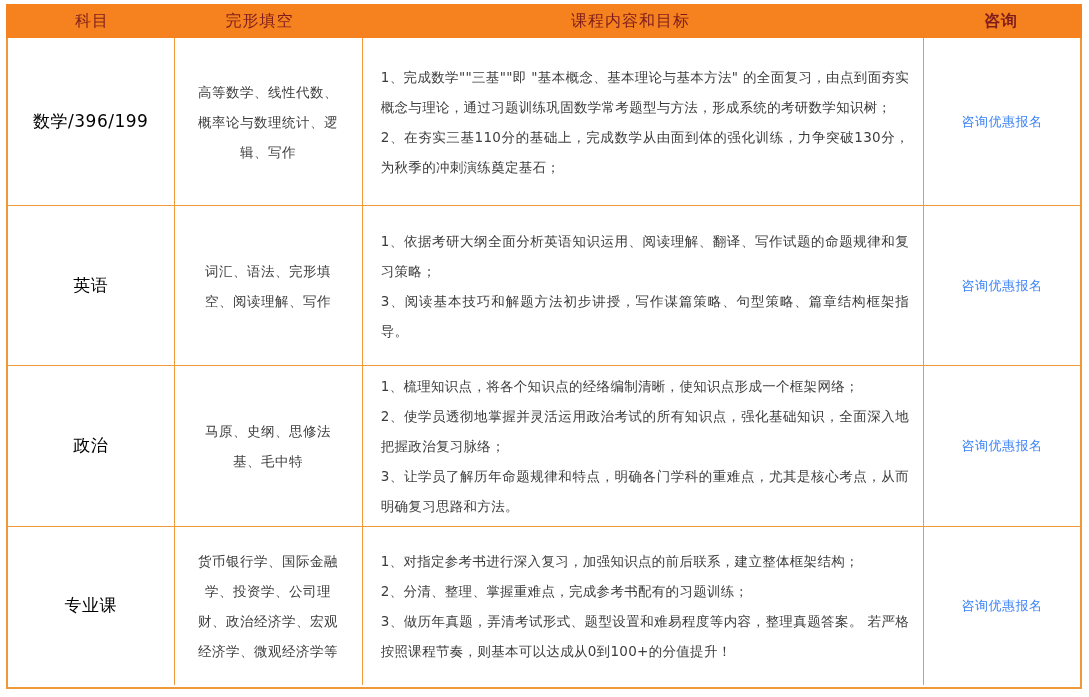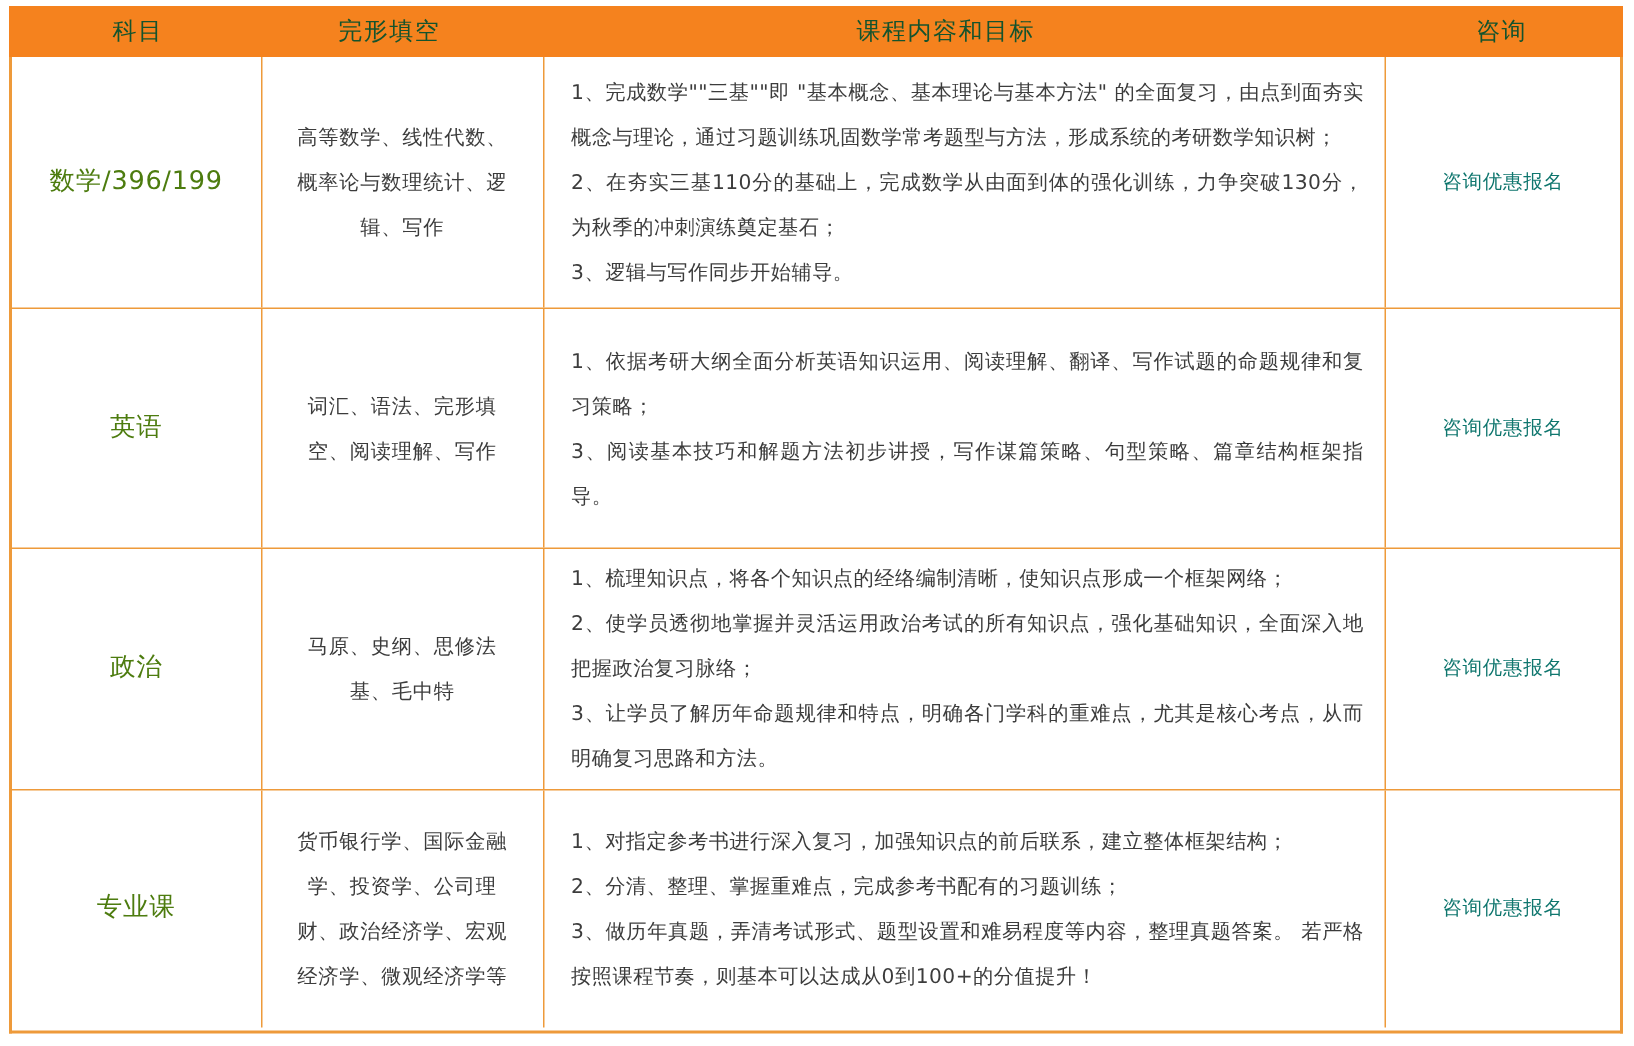--- a/index.html
+++ b/index.html
@@ -31,30 +31,30 @@
     height: 34px;
     background: #F5821E;
     display: flex;
     align-items: center;
   }
   .th {
     display: flex;
     align-items: center;
     justify-content: center;
     height: 44px;
-    color: #14532d;
+    color: #7f1d1d;
     font-size: 16px;
     letter-spacing: 1px;
     font-weight: normal;
     box-sizing: border-box;
   }
   .th.c1 { width: 172px; }
   .th.c2 { width: 163px; }
   .th.c3 { width: 579px; }
-  .th.c4 { width: 162px; }
+  .th.c4 { width: 162px; font-weight: bold; }
 
   
   .table-body {
     position: absolute;
     left: 6px;
     top: 38px;
     width: 1076px;
     height: 651px;
     box-sizing: border-box;
     border: 2px solid #EE9A3A;
@@ -98,21 +98,21 @@
     text-align: left;
     padding: 0 14px 0 18px;
   }
   .cell.consult {
     width: 161px;
     justify-content: center;
     text-align: center;
   }
 
   .subject-text {
-    color: #4d7c0f;
+    color: #000000;
     font-size: 17px;
     line-height: 1.5;
     letter-spacing: 0.5px;
   }
   .topics-text {
     color: #3c3c3c;
     font-size: 13.5px;
     line-height: 30px;
     letter-spacing: 0.5px;
   }
@@ -123,21 +123,21 @@
     width: 100%;
   }
   .goals-list li {
     color: #3c3c3c;
     font-size: 13.5px;
     line-height: 30px;
     letter-spacing: 0.3px;
     text-align: justify;
   }
   .consult-text {
-    color: #0f766e;
+    color: #3b82f6;
     font-size: 13px;
     line-height: 1.5;
     letter-spacing: 0.5px;
     cursor: pointer;
   }
 </style>
 </head>
 <body>
 
 <div class="page">
@@ -155,21 +155,20 @@
       <div class="cell subject">
         <span class="subject-text">数学/396/199</span>
       </div>
       <div class="cell topics">
         <span class="topics-text">高等数学、线性代数、概率论与数理统计、逻辑、写作</span>
       </div>
       <div class="cell goals">
         <ul class="goals-list">
           <li>1、完成数学""三基""即 "基本概念、基本理论与基本方法" 的全面复习，由点到面夯实概念与理论，通过习题训练巩固数学常考题型与方法，形成系统的考研数学知识树；</li>
           <li>2、在夯实三基110分的基础上，完成数学从由面到体的强化训练，力争突破130分，为秋季的冲刺演练奠定基石；</li>
-          <li>3、逻辑与写作同步开始辅导。</li>
         </ul>
       </div>
       <div class="cell consult">
         <span class="consult-text">咨询优惠报名</span>
       </div>
     </div>
 
     <div class="row r2">
       <div class="cell subject">
         <span class="subject-text">英语</span>

